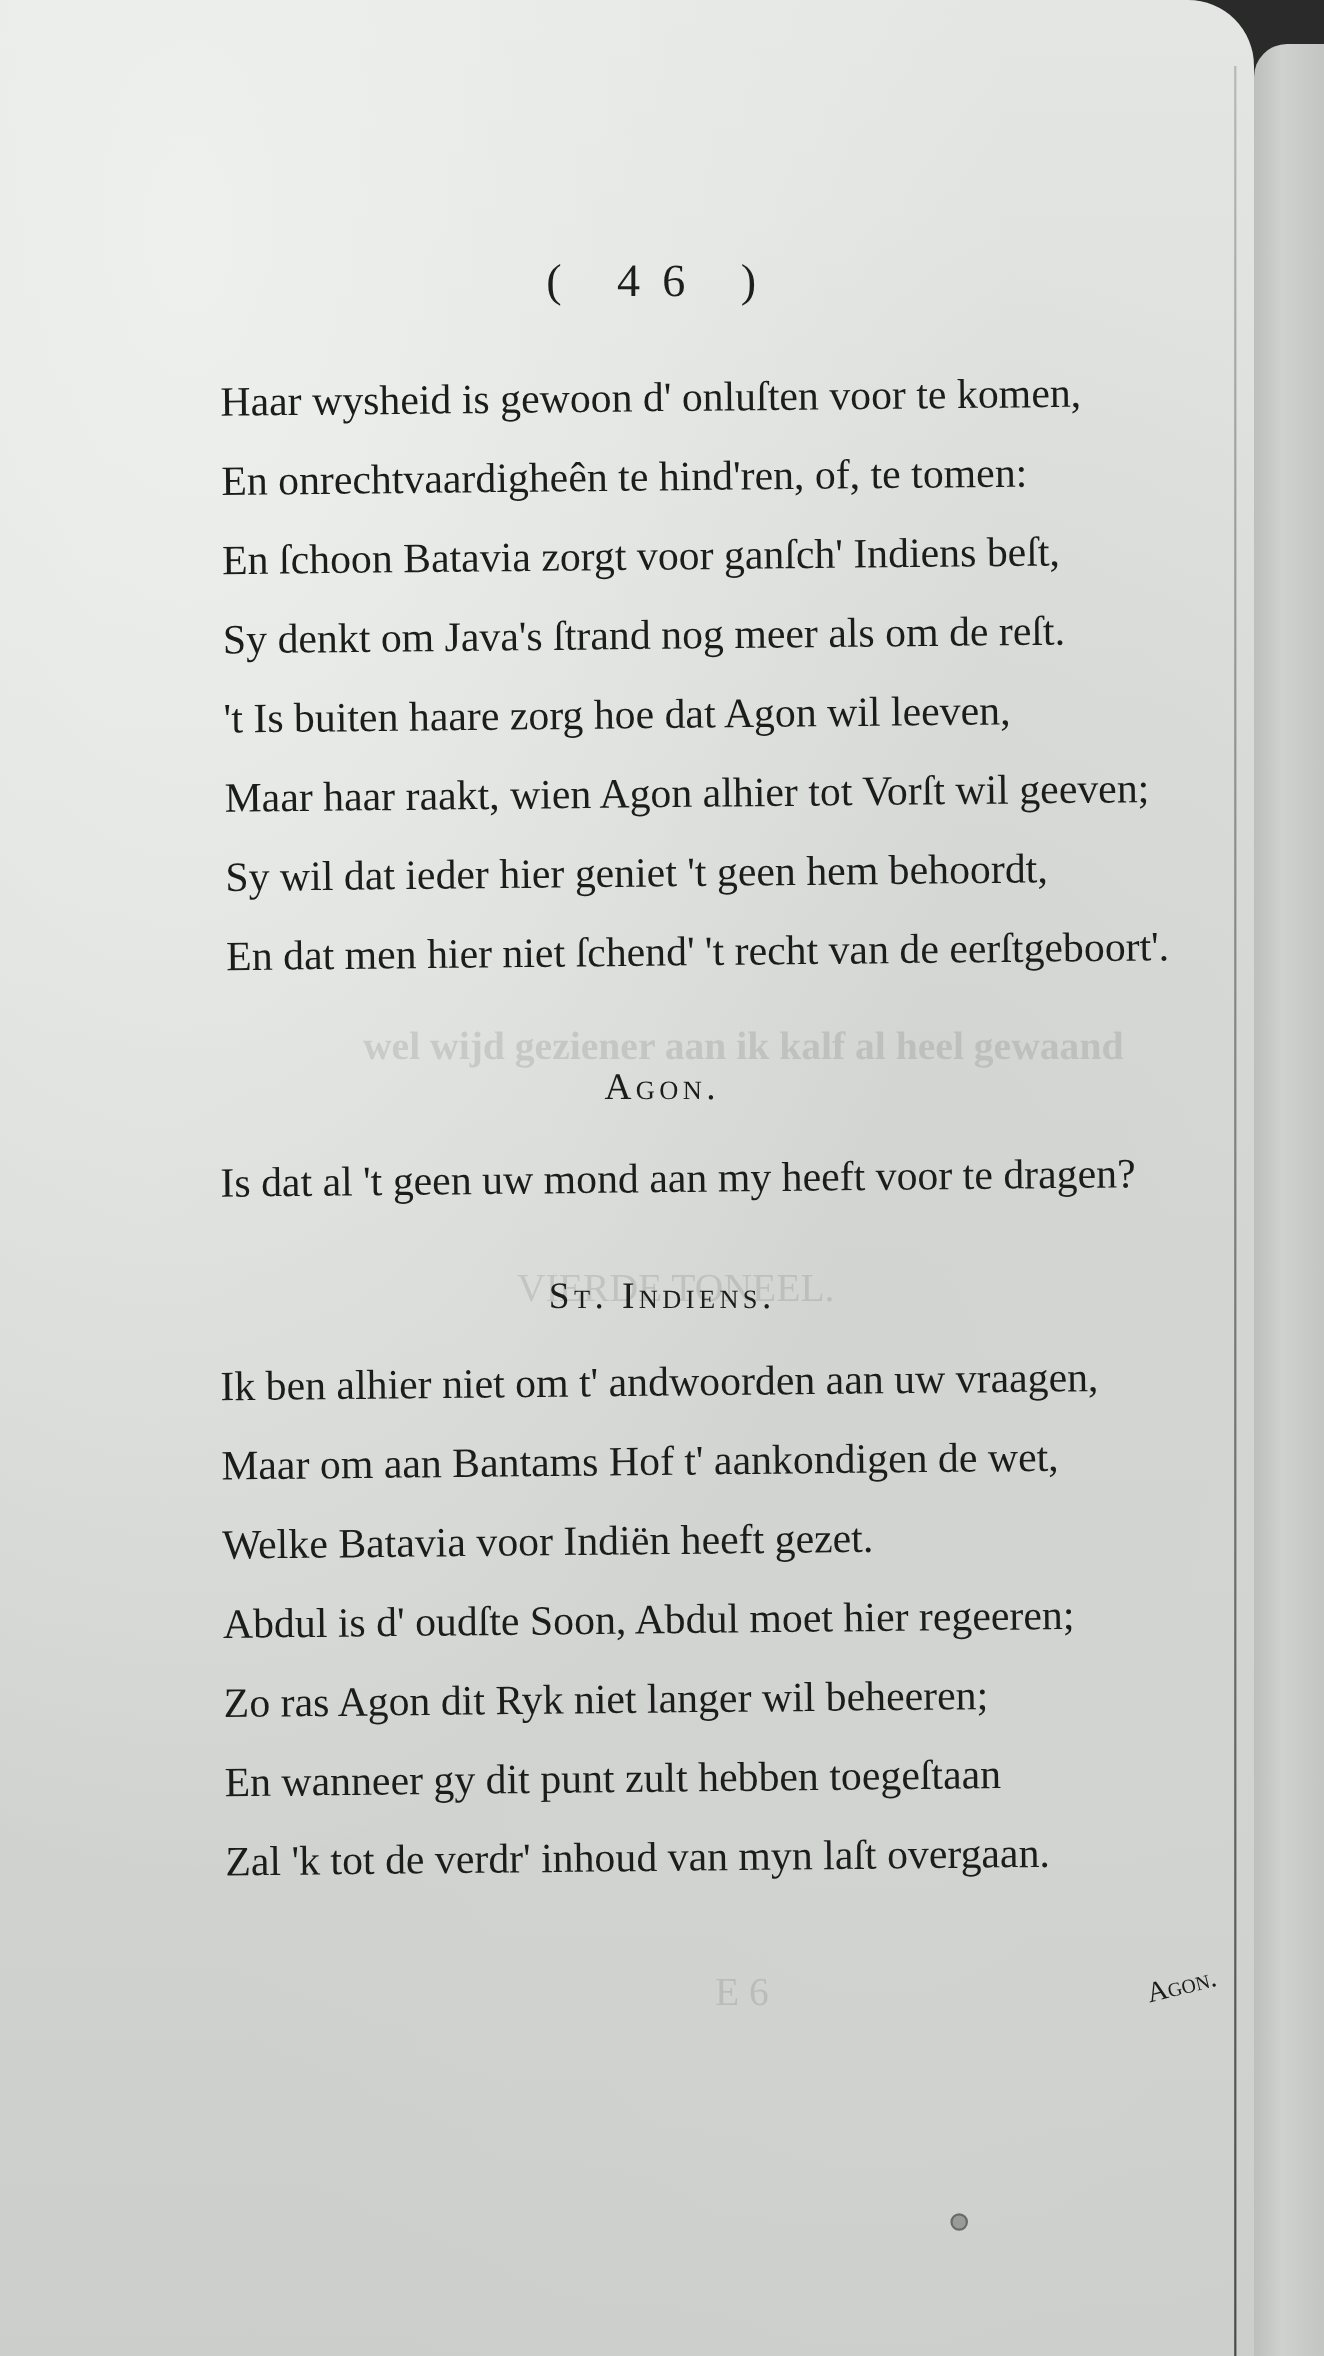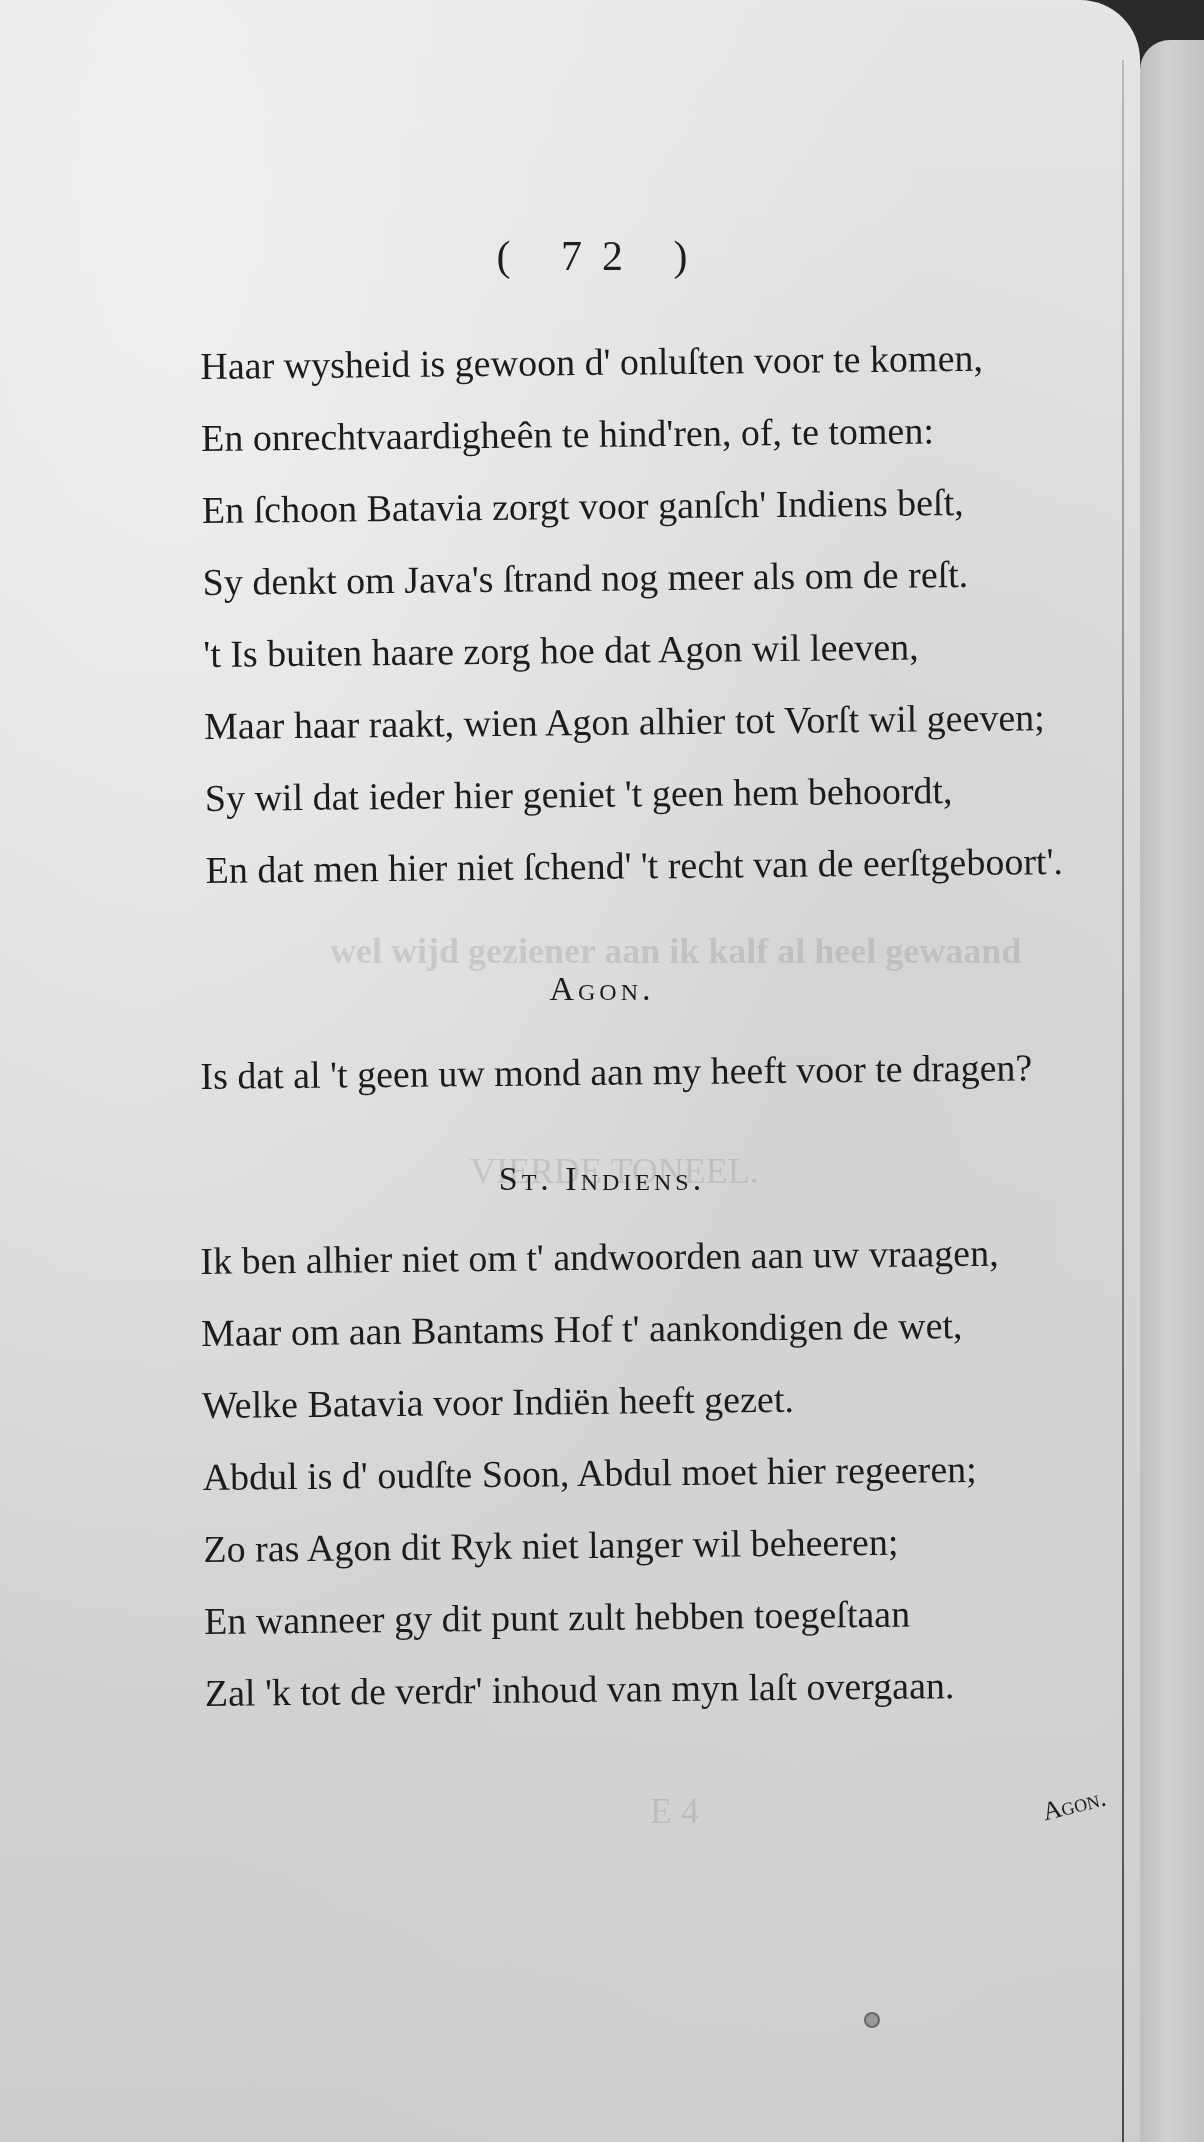--- a/index.html
+++ b/index.html
@@ -54,23 +54,23 @@
 </style>
 </head>
 <body>
 
 <div class="page"></div>
 <div class="page-edge"></div>
 <div class="fold-line"></div>
 
 <div class="showthrough" style="left:330px; top:930px;font-weight:bold;">wel wijd geziener aan ik kalf al heel gewaand</div>
 <div class="showthrough" style="left:470px; top:1150px;text-align:center;">VIERDE TONEEL.</div>
-<div class="showthrough" style="left:650px; top:1790px;">E 4</div>
+<div class="showthrough" style="left:650px; top:1790px;">E 6</div>
 
-<div class="page-number">( 72 )</div>
+<div class="page-number">( 46 )</div>
 
 <div class="verse" style="top:330px;">
   <div class="line">Haar wysheid is gewoon d' onluſten voor te komen,</div>
   <div class="line">En onrechtvaardigheên te hind'ren, of, te tomen:</div>
   <div class="line">En ſchoon Batavia zorgt voor ganſch' Indiens beſt,</div>
   <div class="line">Sy denkt om Java's ſtrand nog meer als om de reſt.</div>
   <div class="line">'t Is buiten haare zorg hoe dat Agon wil leeven,</div>
   <div class="line">Maar haar raakt, wien Agon alhier tot Vorſt wil geeven;</div>
   <div class="line">Sy wil dat ieder hier geniet 't geen hem behoordt,</div>
   <div class="line">En dat men hier niet ſchend' 't recht van de eerſtgeboort'.</div>

